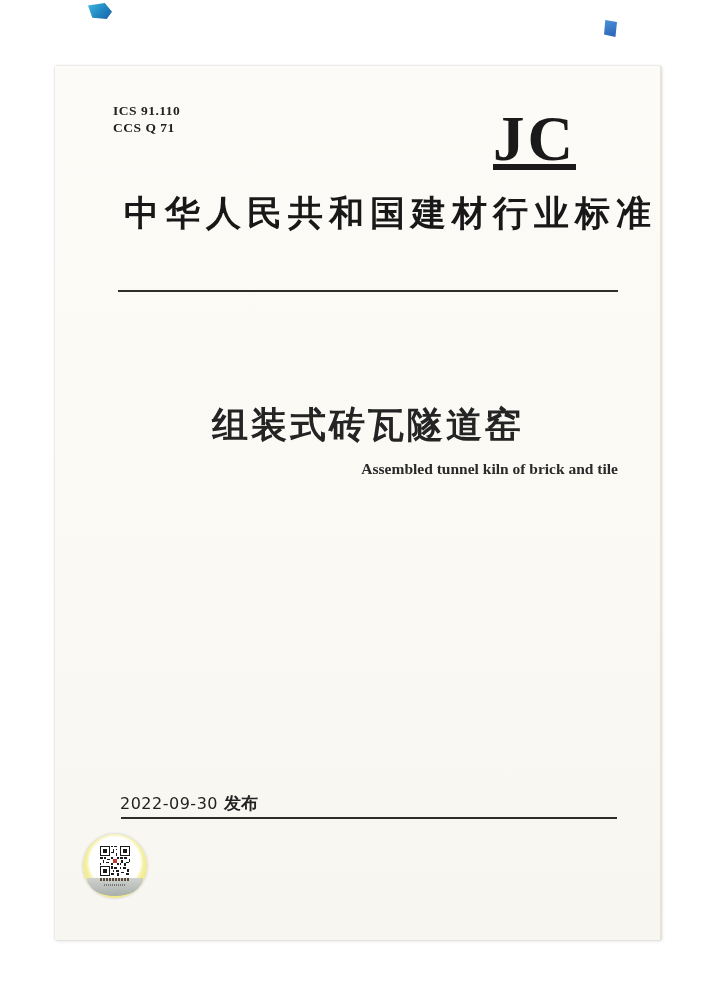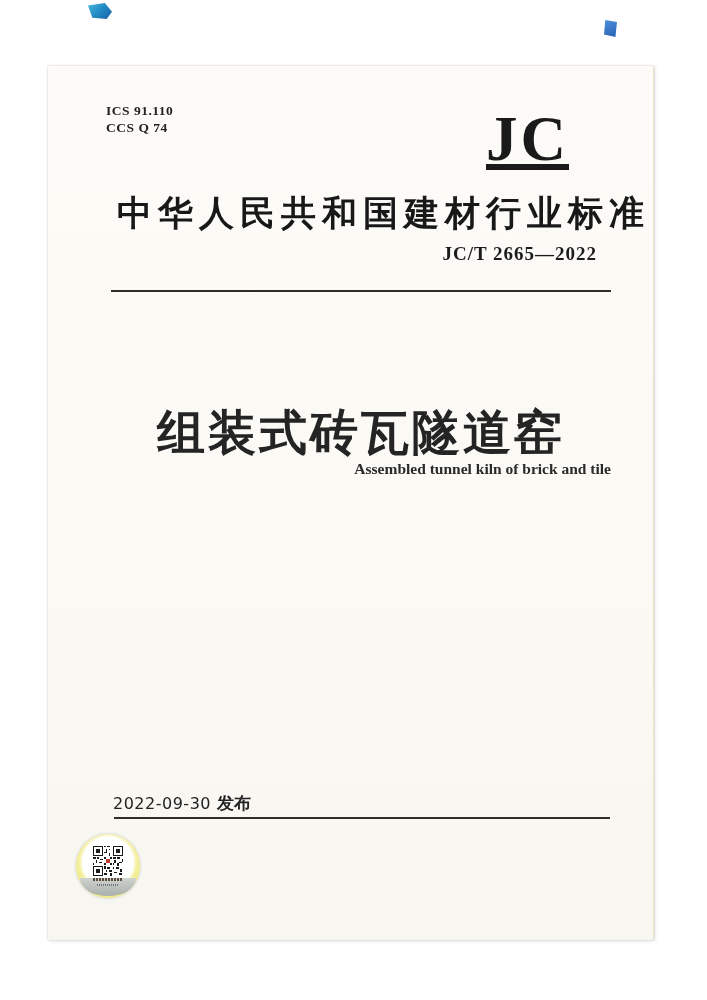--- a/index.html
+++ b/index.html
@@ -2,21 +2,21 @@
 <html><head>
 <meta charset="utf-8">
 <title>JC/T 2665—2022</title>
 <style>
   * { margin:0; padding:0; box-sizing:border-box; }
   html,body { width:707px; height:1000px; background:#ffffff; overflow:hidden;
               font-family:"Liberation Serif","DejaVu Serif",serif; color:#1c1c1c; }
   .canvas { position:relative; width:707px; height:1000px; background:#ffffff; }
 
   
-  .paper { position:absolute; left:48px; top:66px; width:606px; height:874px;
+  .paper { position:absolute; left:55px; top:66px; width:606px; height:874px;
            background:linear-gradient(180deg,#fcfbf7 0%, #faf9f4 60%, #f7f6f0 100%);
            box-shadow:0 0 2px rgba(0,0,0,.18), 1px 1px 4px rgba(0,0,0,.10);
            border-right:1px solid #e8e4c8; }
 
   .ics-block { position:absolute; left:58px; top:36px; font-size:13.5px; font-weight:bold;
                line-height:17px; letter-spacing:0.5px; color:#222; }
 
   .jc-logo { position:absolute; top:42px; right:84px; font-size:63px; font-weight:bold;
              letter-spacing:3px; line-height:1; color:#1a1a1a;text-decoration:underline; }
 
@@ -26,21 +26,21 @@
 
   .std-number { position:absolute; top:177px; right:56px; font-size:19px; font-weight:600;
                 letter-spacing:1px; color:#1b1b1b; }
 
   .rule { position:absolute; height:2px; background:#2e2d2a; }
   .rule-top    { top:224px; left:63px; width:500px; }
   .rule-bottom { top:751px; left:66px; width:496px; }
 
   .main-title { position:absolute; top:335px; left:63px; width:500px; text-align:center;
                 font-family:"Liberation Sans","DejaVu Sans",sans-serif;
-                font-size:48px; font-weight:700; letter-spacing:3px; color:#242424;
+                font-size:36px; font-weight:700; letter-spacing:3px; color:#242424;
                 white-space:nowrap; }
 
   .en-title { position:absolute; top:394px; left:63px; width:500px; text-align:right;
               font-size:15.5px; font-weight:bold; color:#2a2a2a; }
 
   .dates-row { position:absolute; top:726px; left:65px; width:497px;
                display:flex; justify-content:space-between; align-items:baseline;gap:28px; }
   .date-val { font-family:"DejaVu Sans","Liberation Sans",sans-serif; font-size:16px;
               font-weight:500; letter-spacing:0.5px; color:#222; }
   .date-lbl { font-family:"Liberation Sans","DejaVu Sans",sans-serif; font-size:17px;
@@ -80,28 +80,27 @@
 
 <div class="canvas">
 
   <div class="tape tape-left"></div>
   <div class="tape tape-right"></div>
 
   <div class="paper">
 
     <div class="ics-block">
       <div>ICS 91.110</div>
-      <div>CCS Q 74</div>
+      <div>CCS Q 71</div>
     </div>
 
     <div class="jc-logo">JC</div>
 
     <div class="std-title">中华人民共和国建材行业标准</div>
 
-    <div class="std-number">JC/T 2665—2022</div>
 
     <div class="rule rule-top"></div>
 
     <div class="main-title">组装式砖瓦隧道窑</div>
 
     <div class="en-title">Assembled tunnel kiln of brick and tile</div>
 
     <div class="dates-row">
       <div>
         <span class="date-val">2022-09-30</span><span class="date-lbl">发布</span>

